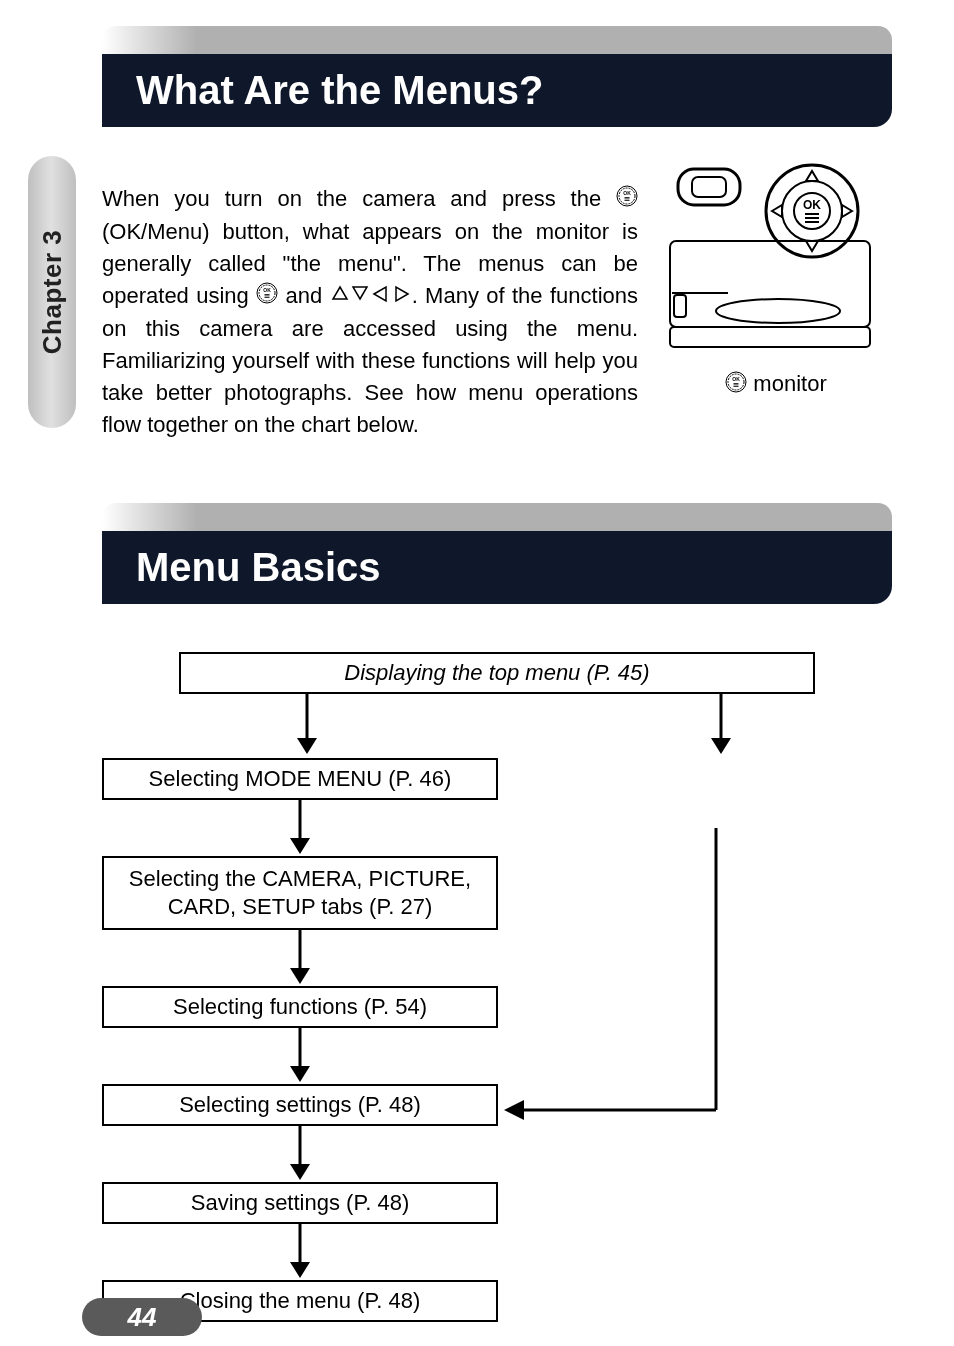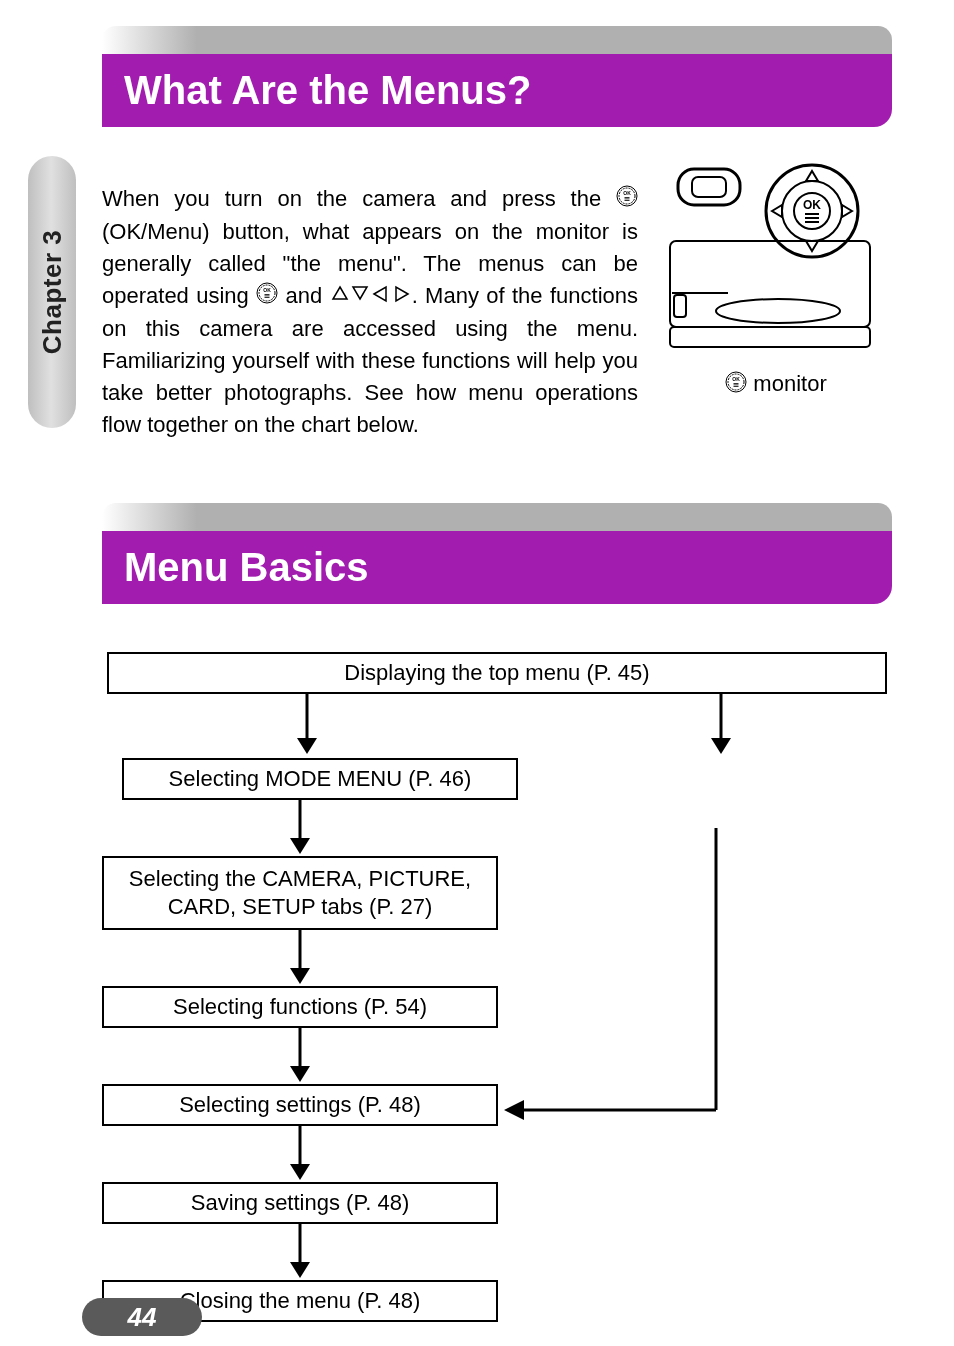--- a/index.html
+++ b/index.html
@@ -43,25 +43,25 @@
   .title-banner {
     position: relative;
     margin-top: 26px;
   }
   .title-banner .grey-strip {
     height: 28px;
     background: linear-gradient(to right, #fff 0%, #b0b0b0 12%, #b0b0b0 100%);
     border-radius: 14px 14px 0 0;
   }
   .title-banner .dark-strip {
-    background: #a21caf;
+    background: #0f172a;
     color: #fff;
     font-weight: 900;
     font-size: 40px;
-    padding: 14px 22px 14px 22px;
+    padding: 14px 22px 14px 34px;
     border-radius: 0 0 18px 0;
     position: relative;
   }
   .title-banner .dark-strip::after {
     content:"";
     position:absolute;
     right:-4px;
     top:-4px;
     width:28px;
     height:28px;
@@ -108,22 +108,22 @@
     font-size: 22px;
     text-align:center;
     padding: 6px 10px;
     display:flex;
     align-items:center;
     justify-content:center;
     line-height:1.25;
   }
   .flow svg { display:block; }
 
-  .top-box { width: 780px; margin: 0 auto; height:42px; }
-  .mid-left { width: 396px; margin-left: 20px; }
+  .top-box { width: 636px; margin: 0 auto; height:42px;font-style:italic; }
+  .mid-left { width: 396px; }
   .mid-right { width: 320px; height:70px; margin-left: 58px; }
   .tabs-box { width: 396px; height:74px; }
   .step-box { width: 396px; height:42px; }
 
   .arrow-down {
     display:flex;
     justify-content:center;
   }
 
   .page-num {

